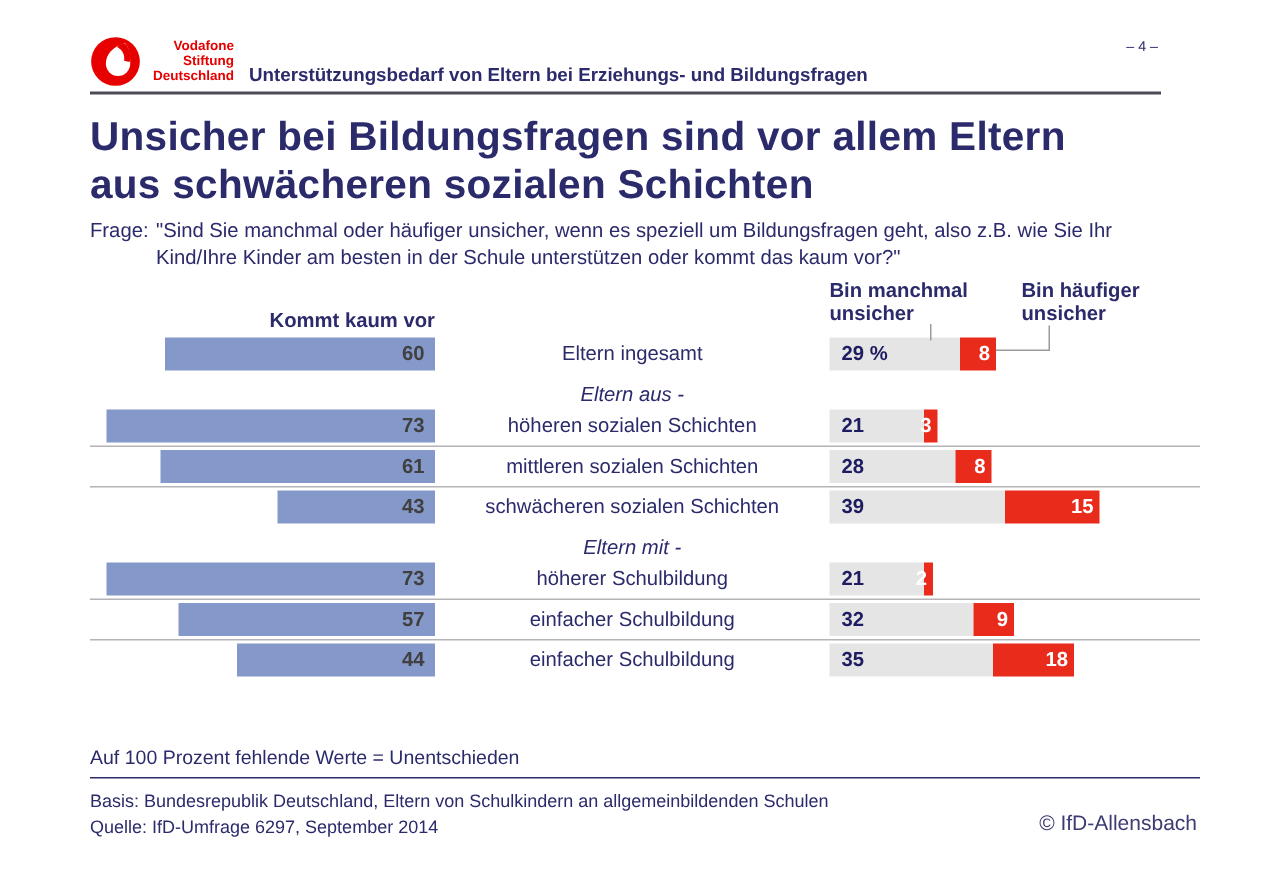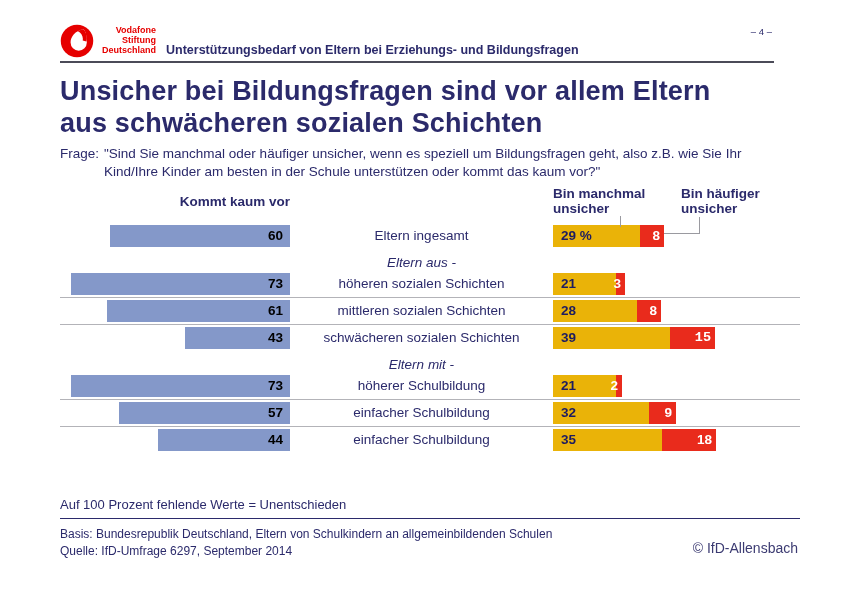--- a/index.html
+++ b/index.html
@@ -28,43 +28,43 @@
   .question { margin-top: 6px; font-size: 13.5px; line-height: 1.32; display: flex; }
   .q-label { width: 44px; flex: none; }
   .q-text { width: 652px; }
 
   
   .chart { margin-top: 5px; }
   .chart-grid-row { display: grid; grid-template-columns: 230px 263px 247px; }
 
   .col-headers { height: 37px; position: relative; }
   .hdr-left { position: relative; }
-  .hdr-left span { position: absolute; right: 0; bottom: 14px; font-weight: bold; font-size: 13.5px; white-space: nowrap; }
+  .hdr-left span { position: absolute; right: 0; bottom: 2px; font-weight: bold; font-size: 13.5px; white-space: nowrap; }
   .hdr-right { position: relative; }
   .hdr-block { position: absolute; top: 0; font-weight: bold; font-size: 13.5px; line-height: 1.16; }
   .hdr-manchmal { left: 0; }
   .hdr-haufiger { left: 128px; }
   .conn-m { position: absolute; left: 67px; top: 30px; height: 11px; width: 0; border-left: 1.5px solid #9a9aa0; }
   .conn-h { position: absolute; left: 111px; top: 31px; width: 36px; height: 17px; border-right: 1.5px solid #9a9aa0; border-bottom: 1.5px solid #9a9aa0; }
 
   .chart-row { padding: 2px 0; }
   .chart-row.sep { border-top: 1px solid #b3b3b8; }
   .group-row { margin-top: 5px; padding: 1px 0; }
   .group-label { display: block; text-align: center; font-style: italic; font-size: 13.5px; color: #2b2a6b; }
 
   .cell-left { display: flex; justify-content: flex-end; align-items: center; }
   .cell-mid { display: flex; justify-content: center; align-items: center; }
   .row-label { font-size: 13.5px; color: #2b2a6b; white-space: nowrap; }
   .cell-right { display: flex; justify-content: flex-start; align-items: center; }
 
   .bar { height: 22px; display: flex; align-items: center; flex: none; }
   .bar-num { font-weight: bold; font-size: 13.5px; white-space: nowrap; }
   .bar-blue { background: #8498c9; justify-content: flex-end; padding-right: 7px; }
-  .bar-blue .bar-num { color: #000000; }
-  .bar-orange { background: #eab308; justify-content: flex-start; padding-left: 8px; }
+  .bar-blue .bar-num { color: #404040; }
+  .bar-orange { background: #e5e5e5; justify-content: flex-start; padding-left: 8px; }
   .bar-orange .bar-num { color: #1d1c60; }
   .bar-red { background: #e92b1c; justify-content: flex-end; padding-right: 4px; }
   .bar-red .bar-num { color: #ffffff; }
 
   
   .footnote { margin-top: 44px; font-size: 13px; }
   .footer-rule { margin-top: 6px; border-top: 1px solid #2b2a6b; }
   .footer { margin-top: 7px; font-size: 12px; line-height: 1.4; position: relative; }
   .copyright { position: absolute; right: 2px; bottom: 1px; font-size: 14px; color: #3c3b72; }
 </style>
@@ -194,21 +194,21 @@
         <span class="bar-num">43</span>
       </div>
     </div>
     <div class="cell-mid">
       <span class="row-label">schwächeren sozialen Schichten</span>
     </div>
     <div class="cell-right">
       <div class="bar bar-orange" style="width: 117px;">
         <span class="bar-num">39</span>
       </div>
-      <div class="bar bar-red" style="width: 45px; font-family: Liberation Mono, monospace;">
+      <div class="bar bar-red" style="width: 63px;">
         <span class="bar-num">15</span>
       </div>
     </div>
   </div>
 
   <div class="chart-grid-row group-row">
     <div></div>
     <div class="cell-mid">
       <span class="group-label">Eltern mit -</span>
     </div>

